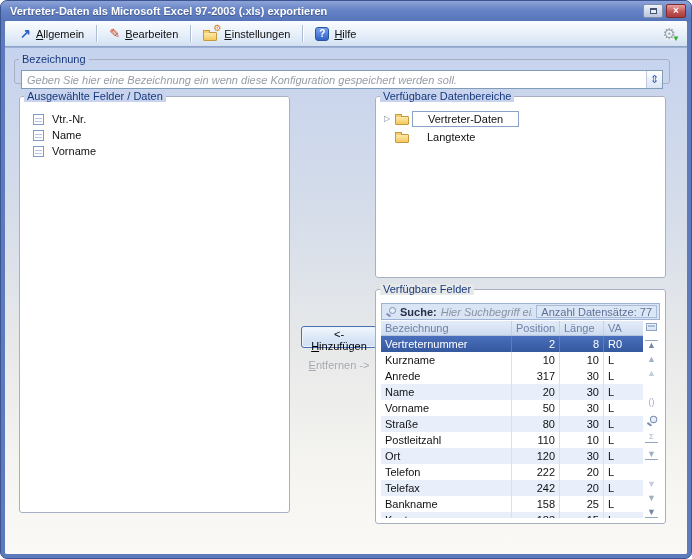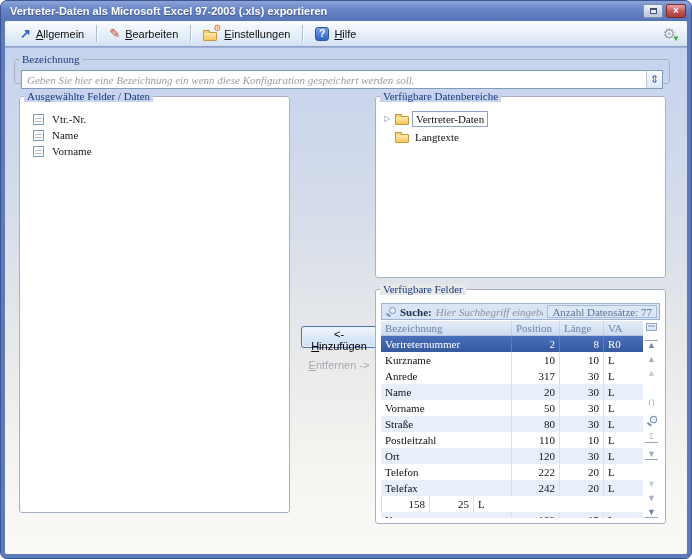--- a/index.html
+++ b/index.html
@@ -41,42 +41,42 @@
   .tb-right { position:relative; padding:2px 3px; margin-right:1px; }
   .gear-big { color:#98a3ae; font-size:15px; line-height:1; text-shadow:0 1px 0 #fff; }
   .gear-green { position:absolute; right:-1px; bottom:0px; color:#2fae2f; font-size:8px; line-height:1; }
   u { text-decoration:underline; }
   
   .tabstrip { flex:0 0 22px; background:linear-gradient(180deg,#33518f 0%,#5d78b8 28%,#6d86c2 100%); display:flex; align-items:flex-end; padding-left:8px; }
   .tab { height:19px; padding:0 13px; background:linear-gradient(#ffffff,#e9eef8 70%,#dfe7f4); border:1px solid #3f5da0; border-bottom:none; border-radius:3px 3px 0 0; display:flex; align-items:center; color:#000; }
   
   .tabpage { flex:1; position:relative; border-top:1px solid #9fb0d4;
     background:linear-gradient(180deg,#c6d3ee 0%,#d4dcea 30%,#e8e9e9 60%,#f6f5f1 85%,#faf9f6 100%); }
-  fieldset.gb { position:absolute; margin:0; padding:0; border:1px solid #a6b0c2; border-radius:3px; min-width:0;font-family:Liberation Serif, serif; }
+  fieldset.gb { position:absolute; margin:0; padding:0; border:1px solid #a6b0c2; border-radius:3px; min-width:0; }
   legend { font-size:11px; color:#17397c; padding:0 3px; margin-left:4px; line-height:1; }
   .lg-blue { background:#c8d4ee; }
   .lg-gray { background:#e7e8e8; }
   .gb-bez  { left:9px;  top:6px;   width:656px; height:30px; background:transparent; }
   .gb-left { left:14px; top:43px;  width:271px; height:422px; background:#fff; }
   .gb-rt   { left:370px; top:43px; width:291px; height:187px; background:#fff; }
   .gb-rb   { left:370px; top:236px; width:291px; height:240px; background:#fff; }
   
   .combo { position:absolute; left:6px; right:6px; top:5px; height:19px; border:1px solid #7f9db9; background:#fff; display:flex; }
   .combo-text { flex:1; align-self:center; padding:0 5px; font-style:italic; color:#969ca6; white-space:nowrap; overflow:hidden; }
   .combo-btn { width:16px; border-left:1px solid #bac9df; background:linear-gradient(#ffffff,#dbe5f3); color:#2f62c4; display:flex; align-items:center; justify-content:center; font-size:11px; }
   
   .sel-list { padding:9px 0 0 13px; }
   .sel-item { display:flex; align-items:center; gap:8px; height:16px; color:#111; }
   .tbl-ico { width:11px; height:11px; border:1px solid #7d9cc8; padding:1px; background-clip:content-box;
     background-image:repeating-linear-gradient(180deg,#b3c7e4 0 1px,transparent 1px 3px); background-color:#fff; }
   
   .tree { padding:8px 0 0 6px; }
   .tree-row { display:flex; align-items:center; height:18px; gap:3px; color:#111; }
   .expander { width:10px; text-align:center; color:#808b9e; font-size:8px; line-height:1; }
-  .tree-label { padding:1px 3px; }
+  .tree-label { padding:1px 15px; }
   .tree-label.selbox { border:1px solid #8aa2c8; background:#fff; }
   
   .btn-add { position:absolute; left:296px; top:278px; width:76px; height:22px; font:inherit;
     background:linear-gradient(#f2f7fd,#d8e6f6 60%,#cfe0f4); border:1px solid #4a70b4; border-radius:3px;
     box-shadow:inset 0 0 0 1px #edf3fb; color:#000; }
   .lbl-remove { position:absolute; left:288px; top:311px; width:92px; text-align:center; color:#a6aab2; }
   
   .fields-panel { position:absolute; left:5px; right:5px; top:8px; bottom:5px; display:flex; flex-direction:column; }
   .searchbar { flex:0 0 17px; display:flex; align-items:center; gap:4px; padding:0 2px 0 4px;
     background:#d9e4f4; border:1px solid #9db2d4; margin-bottom:1px; }
@@ -280,20 +280,21 @@
                     <span class="c-len">20</span>
                     <span class="c-va">L</span>
                   </div>
                   <div class="grid-row shade">
                     <span class="c-name">Telefax</span>
                     <span class="c-pos">242</span>
                     <span class="c-len">20</span>
                     <span class="c-va">L</span>
                   </div>
                   <div class="grid-row">
+                    <span class="c-name">Bankname</span>
                     <span class="c-pos">158</span>
                     <span class="c-len">25</span>
                     <span class="c-va">L</span>
                   </div>
                   <div class="grid-row shade">
                     <span class="c-name">Kontonummer</span>
                     <span class="c-pos">183</span>
                     <span class="c-len">15</span>
                     <span class="c-va">L</span>
                   </div>

